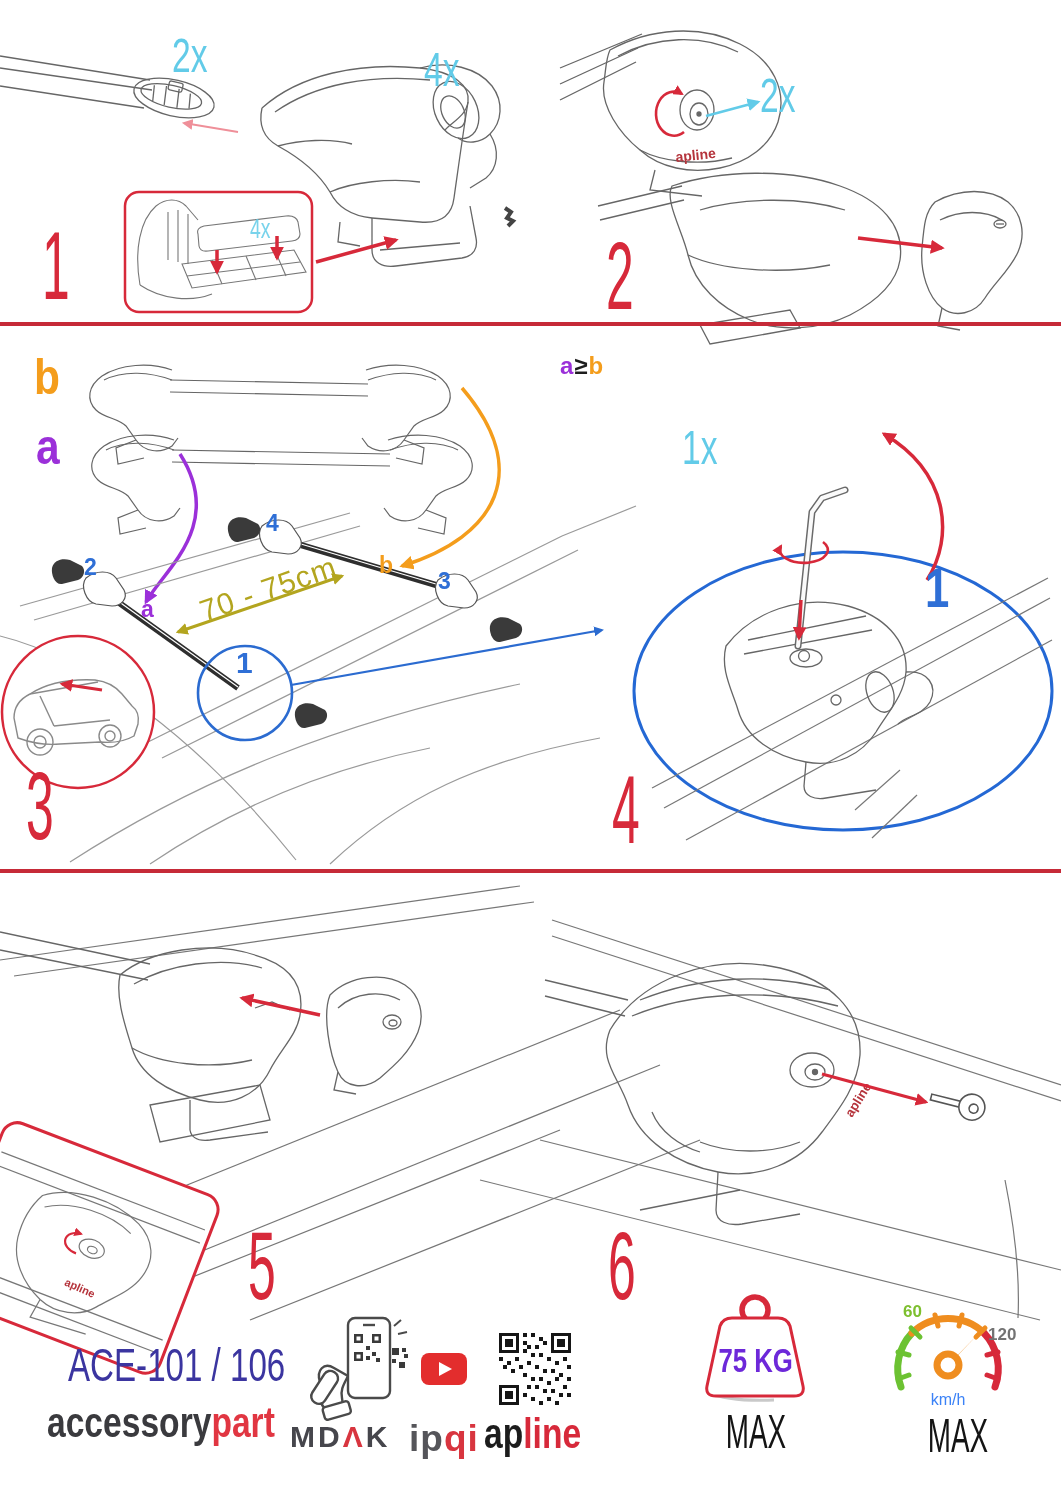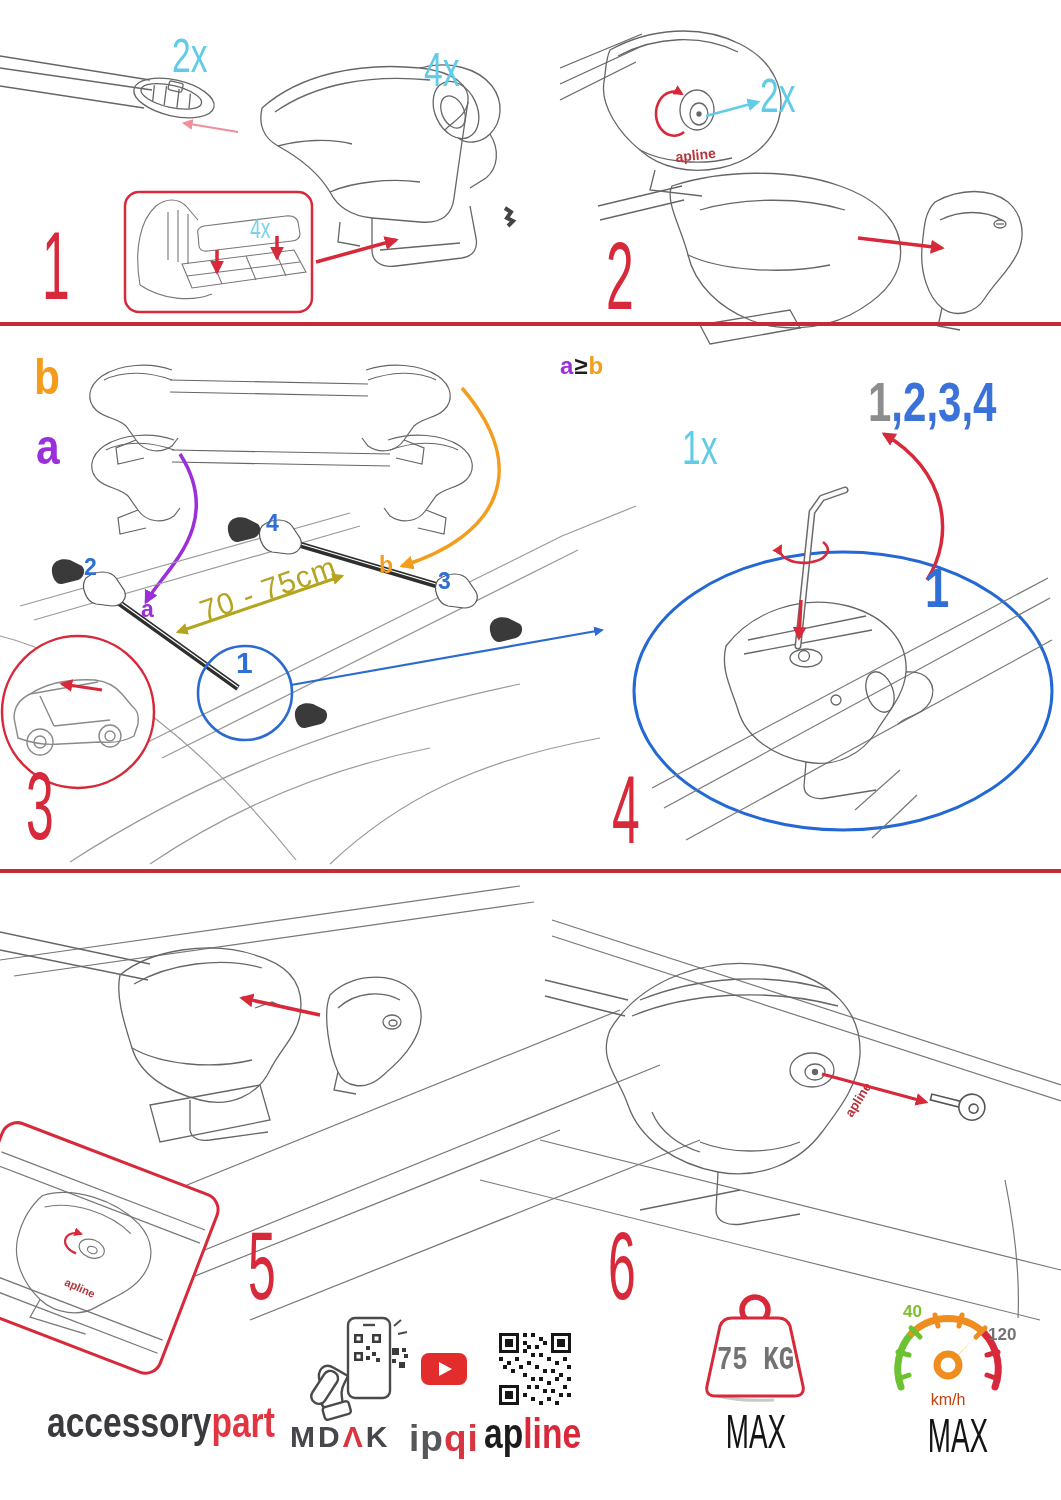--- a/index.html
+++ b/index.html
@@ -36,27 +36,27 @@
   .brand .d { color:#3a3a3e; } .brand .r { color:#e13642; }
   .mdak { font-size:30px; font-weight:600; letter-spacing:3px; color:#46464c; }
   .mdak .r { color:#d8353f; }
   .ipqi { font-size:37px; font-weight:700; letter-spacing:1px; color:#55555a; }
   .ipqi .r { color:#d8353f; }
   .apline { font-size:42px; font-weight:700; }
   .apline .sx { transform:scaleX(0.80); }
   .apline .d { color:#1c1c1c; } .apline .r { color:#d7293a; }
   .ctr { text-align:center; }
   .ctr .sx { transform-origin:center top; }
-  .kg { font-size:33px; font-weight:700; color:#737373;font-family:Liberation Mono, monospace; }
+  .kg { font-size:33px; font-weight:700; color:#6d28d9; }
   .kg .sx { transform:scaleX(0.78); }
   .max { font-size:48px; font-weight:400; color:#141414; }
   .max .sx { transform:scaleX(0.58); }
   .sp-low { font-size:17px; font-weight:700; color:#7dbf2e; }
   .sp-high { font-size:17px; font-weight:700; color:#737373; }
-  .kmh { font-size:16px; font-weight:500; color:#c2410c; }
+  .kmh { font-size:16px; font-weight:500; color:#3b82f6; }
 </style>
 </head>
 <body>
 
 <div class="page">
 
   <svg style="left:0;top:10px" width="1061" height="315" viewBox="0 0 1061 315">
     <defs>
       <marker id="aR" viewBox="0 0 10 10" refX="8" refY="5" markerWidth="4" markerHeight="4" orient="auto-start-reverse">
           <path d="M0,0 L10,5 L0,10 Z" fill="#d7293a"></path>
@@ -286,21 +286,20 @@
   <div class="t pos" style="left:84px;top:556px">2</div>
   <div class="t pos" style="left:266px;top:512px">4</div>
   <div class="t pos" style="left:438px;top:570px">3</div>
   <div class="t pos orange" style="left:379px;top:554px">b</div>
   <div class="t pos purple" style="left:141px;top:598px">a</div>
   <div class="t dist" style="left:196px;top:598px">70 - 75cm</div>
   <div class="t circ1" style="left:236px;top:648px">1</div>
   <div class="t stepnum" style="left:26px;top:758px"><span class="sx">3</span></div>
 
   <div class="t rule" style="left:560px;top:354px"><span class="purple">a</span><span class="op">≥</span><span class="orange">b</span></div>
-  <div class="t seq" style="left:868px;top:374px"><span class="sx"><span class="lead">1</span><span class="rest">,2,3,4</span></span></div>
   <div class="t qty" style="left:682px;top:424px"><span class="sx">1x</span></div>
   <div class="t callout1" style="left:925px;top:560px"><span class="sx">1</span></div>
   <div class="t stepnum" style="left:612px;top:762px"><span class="sx">4</span></div>
 
   <div class="divider" style="top:869px"></div>
 
   <svg style="left:0;top:880px" width="1061" height="440" viewBox="0 0 1061 440">
     <defs>
       <marker id="bR" viewBox="0 0 10 10" refX="8" refY="5" markerWidth="4" markerHeight="4" orient="auto-start-reverse">
           <path d="M0,0 L10,5 L0,10 Z" fill="#d7293a"></path>
@@ -375,20 +374,21 @@
     <g transform="translate(935,218) rotate(14)" stroke="#555" stroke-width="1.6" fill="#fff">
       <path d="M-4,-3 L26,-3 L26,3 L-4,3 Z"></path>
       <circle cx="38" cy="0" r="13"></circle>
         <circle cx="40" cy="1" r="4.5" fill="none"></circle>
     </g>
   </svg>
 
   <div class="t stepnum" style="left:248px;top:1218px"><span class="sx">5</span></div>
   <div class="t stepnum" style="left:608px;top:1218px"><span class="sx">6</span></div>
 
+  <div class="t model" style="left:68px;top:1342px"><span class="sx">ACE-101 / 106</span></div>
   <div class="t brand" style="left:47px;top:1402px"><span class="sx"><span class="d">accessory</span><span class="r">part</span></span></div>
 
   <svg style="left:318px;top:1318px" width="100" height="105" viewBox="0 0 100 105">
     <g stroke="#4a4a4a" stroke-width="2.4" fill="#fff">
       <path d="M2,64 C-2,52 6,44 16,50 L30,58 C26,66 22,72 24,80 C26,90 21,96 13,94 C3,92 -2,76 2,64 Z"></path>
       <rect x="-7" y="0" width="15" height="36" rx="7" transform="translate(16,54) rotate(33)"></rect>
       <rect x="0" y="0" width="27" height="13" rx="3" transform="translate(4,90) rotate(-16)"></rect>
       <rect x="30" y="0" width="42" height="80" rx="7"></rect>
       <line x1="45" y1="7" x2="57" y2="7"></line>
     </g>
@@ -506,18 +506,18 @@
       <line x1="33" y1="35" x2="42" y2="44" stroke="#6cc232" stroke-width="5"></line>
       <line x1="57" y1="22" x2="60" y2="33" stroke="#ef8d1f" stroke-width="5"></line>
       <line x1="84" y1="22" x2="81" y2="33" stroke="#ef8d1f" stroke-width="5"></line>
       <line x1="107" y1="35" x2="98" y2="44" stroke="#ef8d1f" stroke-width="5"></line>
       <line x1="120" y1="59" x2="109" y2="62" stroke="#d7293a" stroke-width="5"></line>
       <line x1="120" y1="86" x2="109" y2="82" stroke="#d7293a" stroke-width="5"></line>
     </g>
     <path d="M66,77 L74,68 L104,37 Z" fill="#ef8d1f"></path>
     <circle cx="70" cy="72" r="11" fill="#fff" stroke="#ef8d1f" stroke-width="7"></circle>
   </svg>
-  <div class="t sp-low" style="left:903px;top:1303px">40</div>
+  <div class="t sp-low" style="left:903px;top:1303px">60</div>
   <div class="t sp-high" style="left:988px;top:1326px">120</div>
   <div class="t kmh ctr" style="left:918px;top:1392px;width:60px">km/h</div>
   <div class="t max ctr" style="left:906px;top:1412px;width:84px"><span class="sx">MAX</span></div>
 
 </div>
 
 </body></html>

